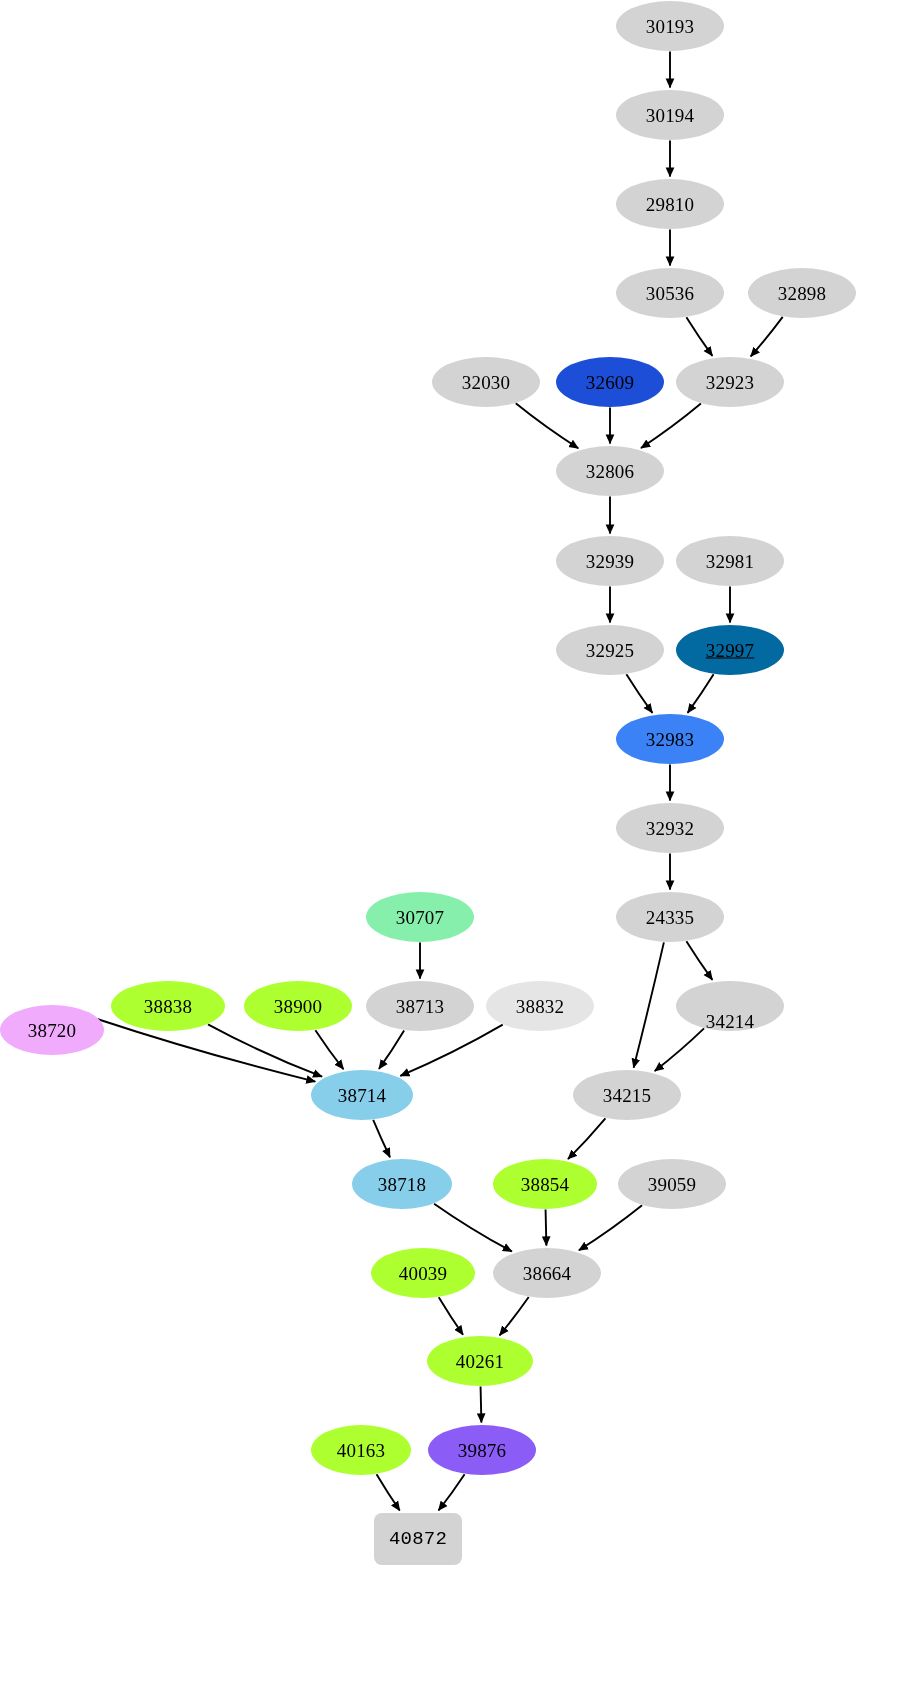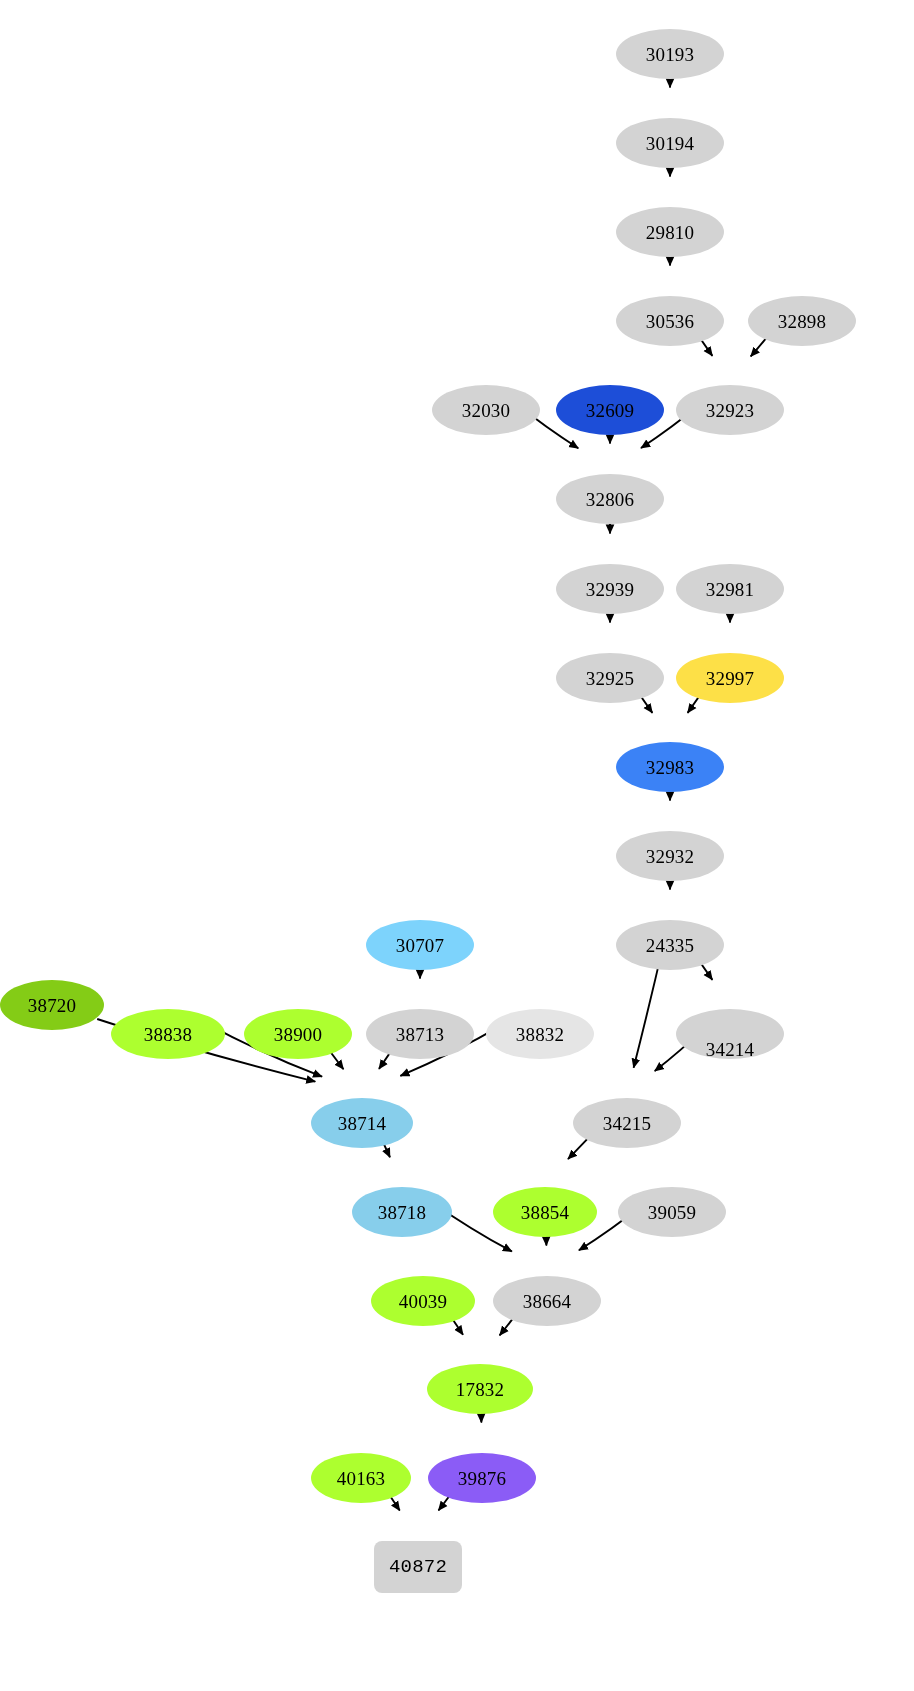--- a/index.html
+++ b/index.html
@@ -38,21 +38,20 @@
     display: flex;
     align-items: center;
     justify-content: center;
     box-sizing: border-box;
     color: #000000;
     font-size: 19px;
     line-height: 1;
     letter-spacing: 0.2px;
     user-select: none;
     white-space: nowrap;
-    margin-top: 28px;
   }
   .node.ellipse {
     border-radius: 50%;
   }
   .node.box {
     border-radius: 8px;
     font-family: Liberation Mono, monospace;
   }
   .node-label {
     pointer-events: none;
@@ -134,45 +133,45 @@
       </div>
       <div class="node ellipse" style="left: 556px; top: 536px; width: 108px; height: 50px; background: rgb(211, 211, 211);">
         <span class="node-label">32939</span>
       </div>
       <div class="node ellipse" style="left: 676px; top: 536px; width: 108px; height: 50px; background: rgb(211, 211, 211);">
         <span class="node-label">32981</span>
       </div>
       <div class="node ellipse" style="left: 556px; top: 625px; width: 108px; height: 50px; background: rgb(211, 211, 211);">
         <span class="node-label">32925</span>
       </div>
-      <div class="node ellipse" style="left: 676px; top: 625px; width: 108px; height: 50px; background: #fde047;">
+      <div class="node ellipse" style="left: 676px; top: 625px; width: 108px; height: 50px; background: #0369a1; text-decoration: underline;">
         <span class="node-label">32997</span>
       </div>
       <div class="node ellipse" style="left: 616px; top: 714px; width: 108px; height: 50px; background: #3b82f6;">
         <span class="node-label">32983</span>
       </div>
       <div class="node ellipse" style="left: 616px; top: 803px; width: 108px; height: 50px; background: rgb(211, 211, 211);">
         <span class="node-label">32932</span>
       </div>
       <div class="node ellipse" style="left: 616px; top: 892px; width: 108px; height: 50px; background: rgb(211, 211, 211);">
         <span class="node-label">24335</span>
       </div>
-      <div class="node ellipse" style="left: 366px; top: 892px; width: 108px; height: 50px; background: #7dd3fc;">
+      <div class="node ellipse" style="left: 366px; top: 892px; width: 108px; height: 50px; background: #86efac;">
         <span class="node-label">30707</span>
       </div>
       <div class="node ellipse" style="left: 366px; top: 981px; width: 108px; height: 50px; background: rgb(211, 211, 211);">
         <span class="node-label">38713</span>
       </div>
       <div class="node ellipse" style="left: 486px; top: 981px; width: 108px; height: 50px; background: #e5e5e5;">
         <span class="node-label">38832</span>
       </div>
       <div class="node ellipse" style="left: 676px; top: 981px; width: 108px; height: 50px; background: rgb(211, 211, 211); align-items: flex-end;">
         <span class="node-label">34214</span>
       </div>
-      <div class="node ellipse" style="left: 0px; top: 952px; width: 104px; height: 50px; background: #84cc16;">
+      <div class="node ellipse" style="left: 0px; top: 1005px; width: 104px; height: 50px; background: #f0abfc;">
         <span class="node-label">38720</span>
       </div>
       <div class="node ellipse" style="left: 111px; top: 981px; width: 114px; height: 50px; background: rgb(173, 255, 47);">
         <span class="node-label">38838</span>
       </div>
       <div class="node ellipse" style="left: 244px; top: 981px; width: 108px; height: 50px; background: rgb(173, 255, 47);">
         <span class="node-label">38900</span>
       </div>
       <div class="node ellipse" style="left: 311px; top: 1070px; width: 102px; height: 50px; background: rgb(135, 206, 235);">
         <span class="node-label">38714</span>
@@ -189,21 +188,21 @@
       <div class="node ellipse" style="left: 618px; top: 1159px; width: 108px; height: 50px; background: rgb(211, 211, 211);">
         <span class="node-label">39059</span>
       </div>
       <div class="node ellipse" style="left: 371px; top: 1248px; width: 104px; height: 50px; background: rgb(173, 255, 47);">
         <span class="node-label">40039</span>
       </div>
       <div class="node ellipse" style="left: 493px; top: 1248px; width: 108px; height: 50px; background: rgb(211, 211, 211);">
         <span class="node-label">38664</span>
       </div>
       <div class="node ellipse" style="left: 427px; top: 1336px; width: 106px; height: 50px; background: rgb(173, 255, 47);">
-        <span class="node-label">17832</span>
+        <span class="node-label">40261</span>
       </div>
       <div class="node ellipse" style="left: 311px; top: 1425px; width: 100px; height: 50px; background: rgb(173, 255, 47);">
         <span class="node-label">40163</span>
       </div>
       <div class="node ellipse" style="left: 428px; top: 1425px; width: 108px; height: 50px; background: #8b5cf6;">
         <span class="node-label">39876</span>
       </div>
       <div class="node box" style="left: 374px; top: 1513px; width: 88px; height: 52px; background: rgb(211, 211, 211);">
         <span class="node-label">40872</span>
       </div>

